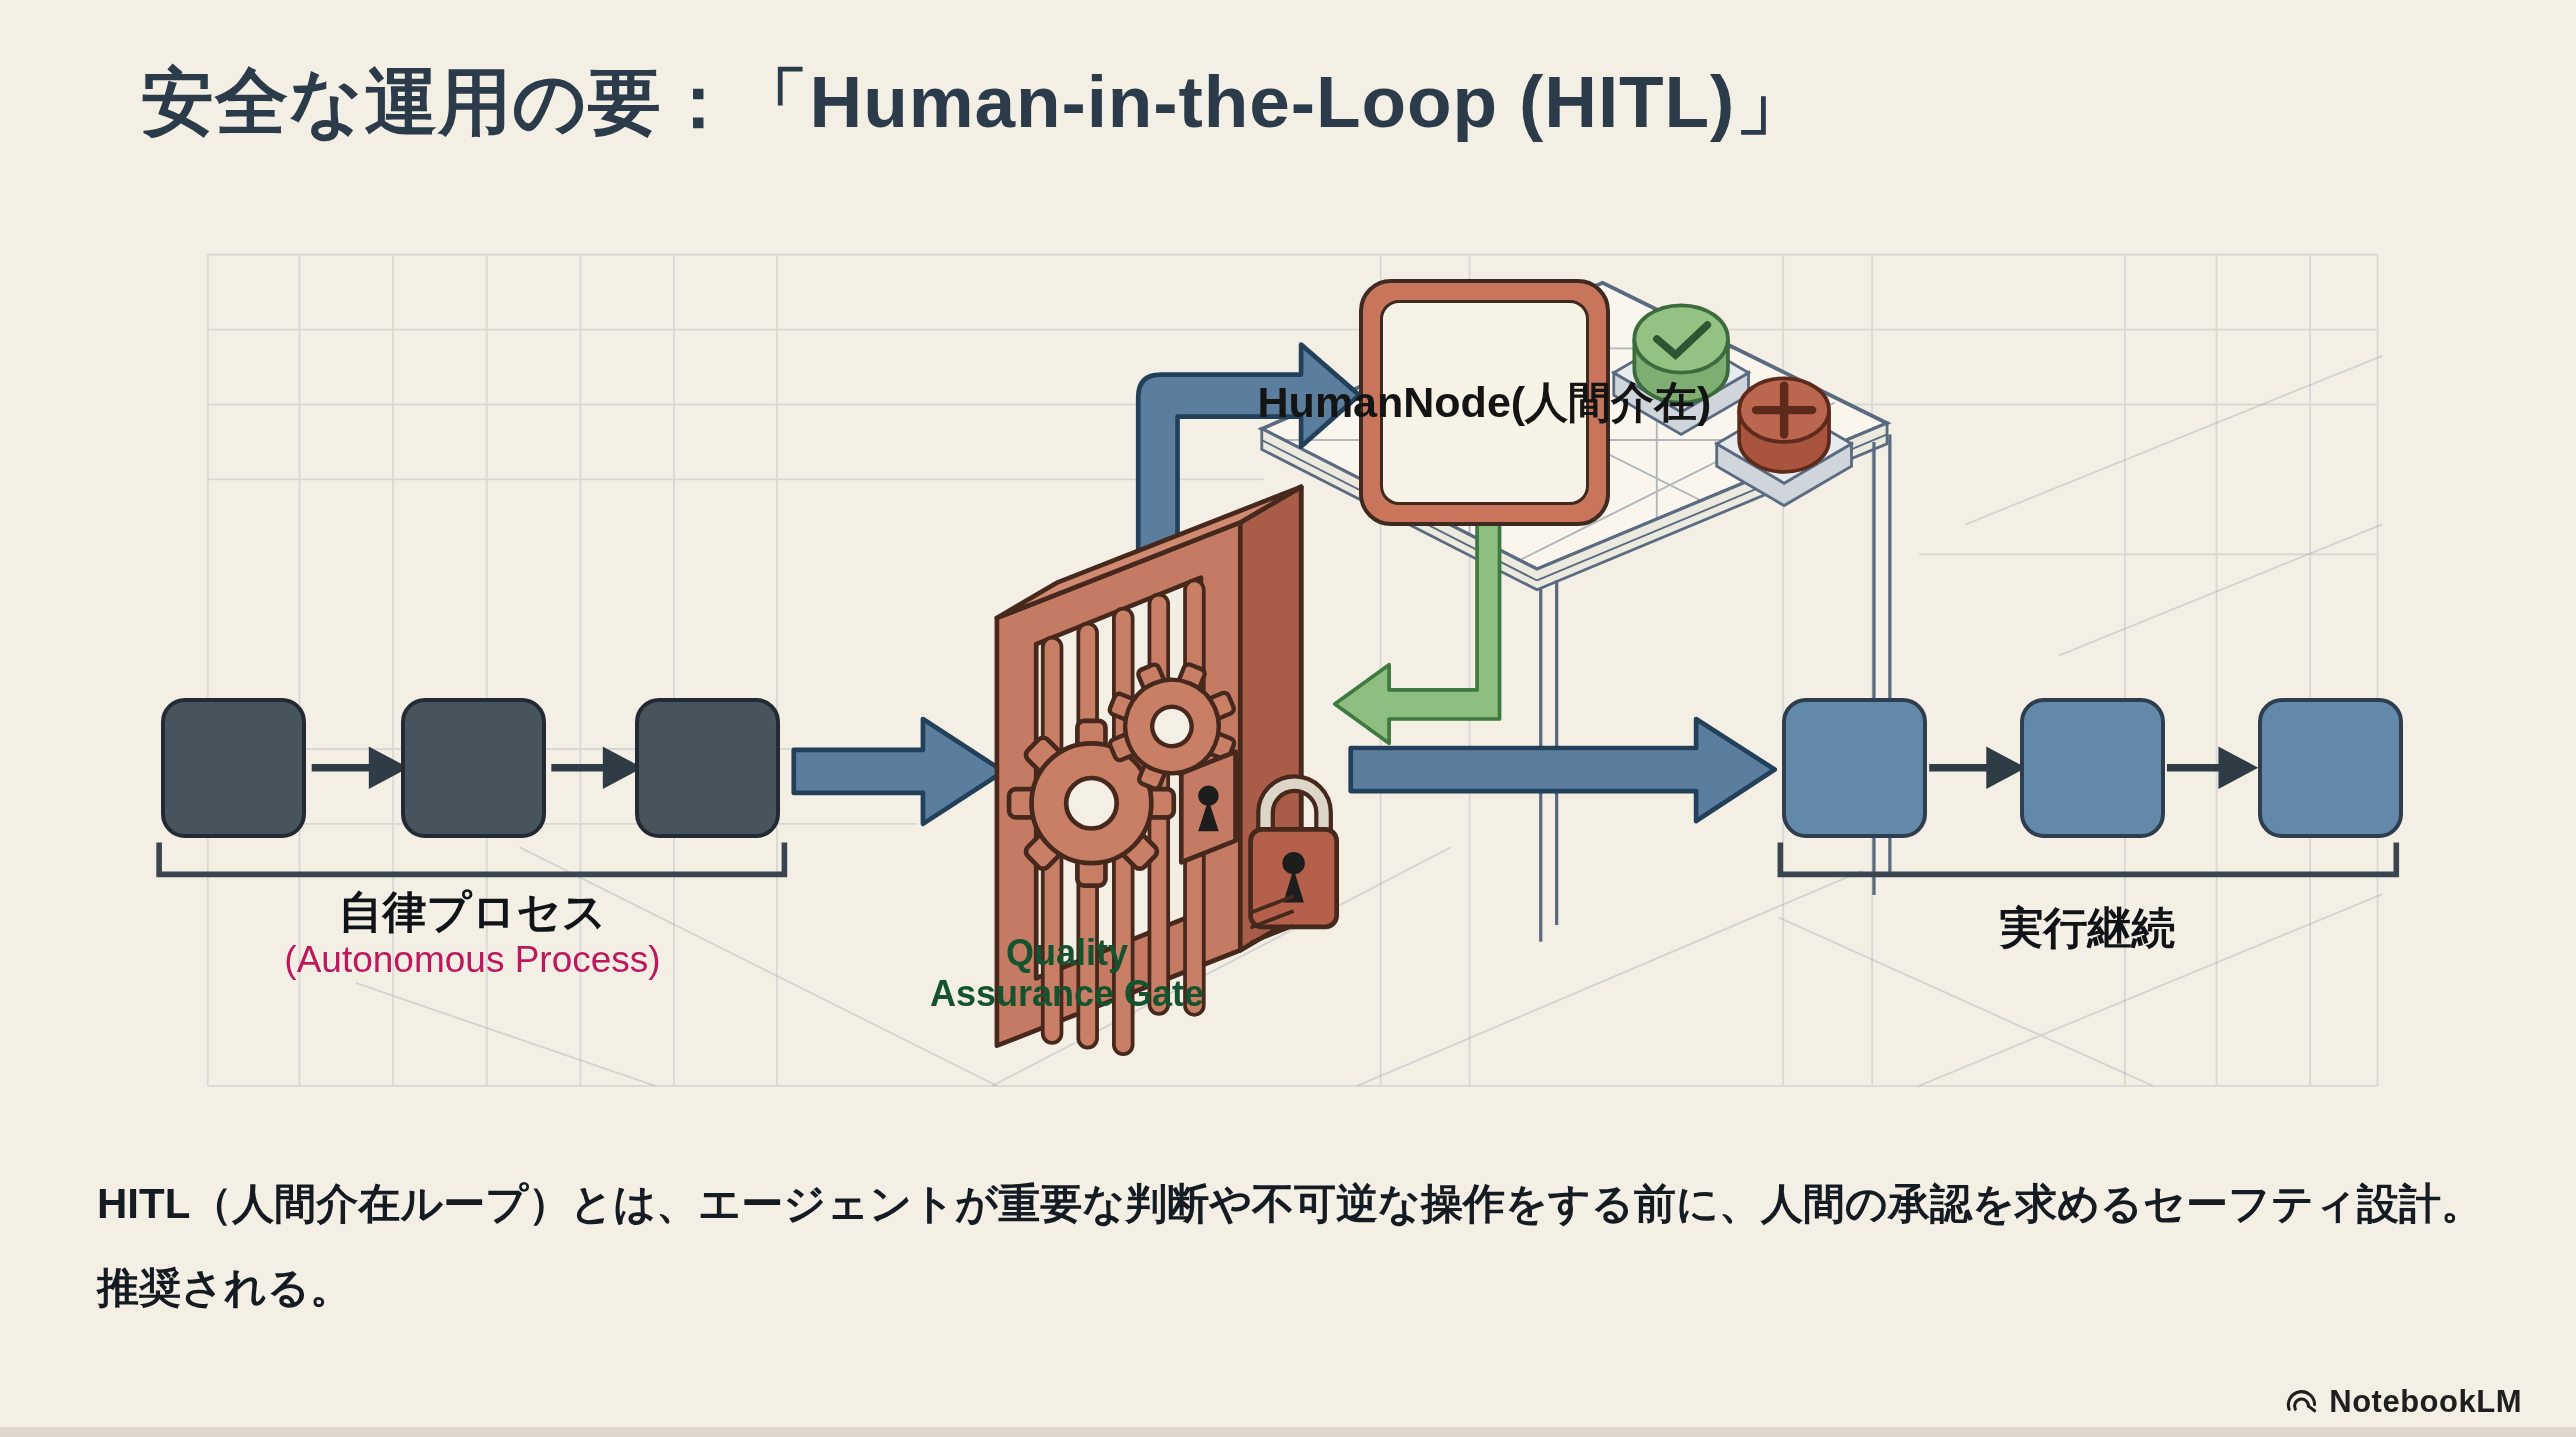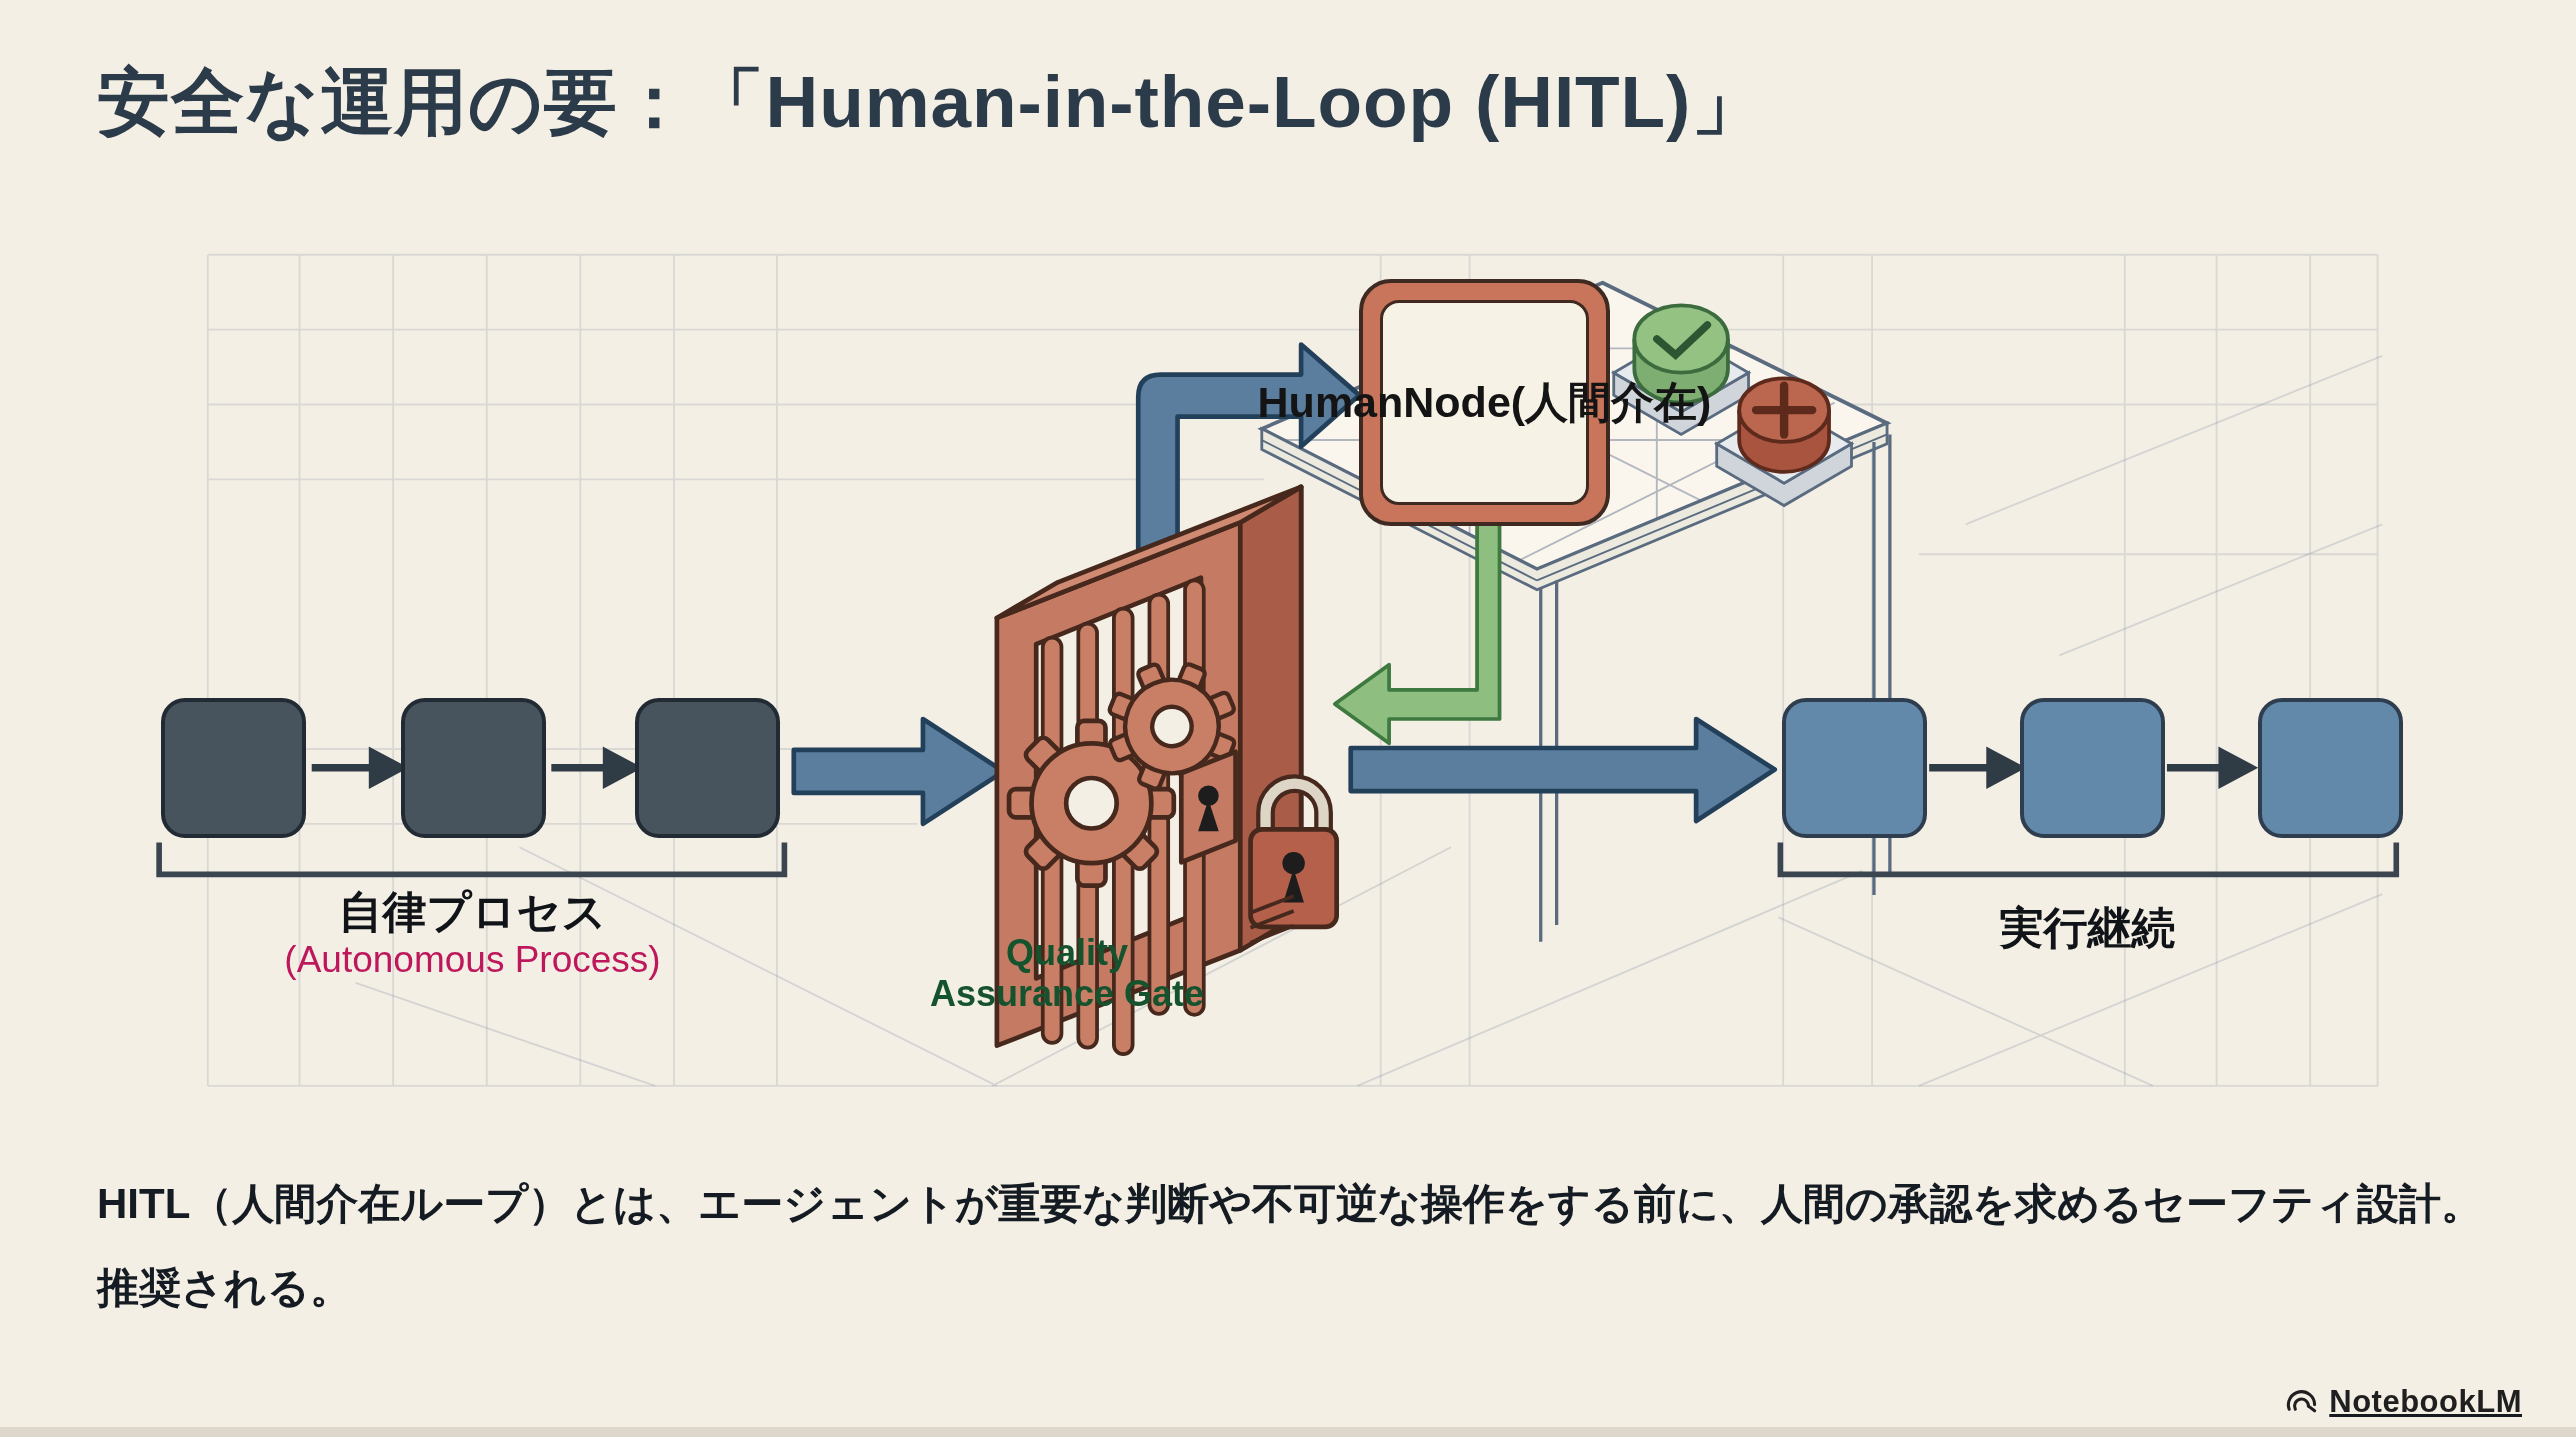--- a/index.html
+++ b/index.html
@@ -1,37 +1,37 @@
 <!DOCTYPE html>
 <html style="font-size:15px"><head>
 <meta charset="utf-8">
 <style>
   html,body{margin:0;padding:0;background:#f4efe5;}
   .slide{position:relative;width:2576px;height:1438px;background:#f4efe5;overflow:hidden;
          font-family:"Liberation Sans","DejaVu Sans",sans-serif;color:#141a20;}
-  .abs{position:absolute;}
+  .abs{position:absolute;margin-left:44px;}
   .title{left:97px;top:54px;font-size:73px;font-weight:800;color:#2c3b49;letter-spacing:0.9px;white-space:nowrap;}
   svg.layer{position:absolute;left:0;top:0;}
   .node{position:absolute;width:145px;height:140px;border-radius:24px;border:4.7px solid #28323c;box-sizing:border-box;}
   .node.dark{background:#47535d;border-color:#222b33;}
   .node.blue{background:#6289aa;border-color:#2f3e4e;}
   .grouplabel{position:absolute;text-align:center;line-height:1.18;}
   .grouplabel .jp{font-size:44px;font-weight:600;color:#101418;}
   .grouplabel .en{font-size:37px;font-weight:500;color:#be185d;}
   .gatelabel{position:absolute;text-align:center;line-height:1.14;font-size:36px;font-weight:700;color:#14532d;}
   .sign{position:absolute;left:1359px;top:279px;width:251px;height:247px;background:#c9755c;
         border:4.7px solid #3f2a22;border-radius:32px;box-sizing:border-box;padding:17px;}
   .sign-panel{width:100%;height:100%;background:#f7f2e6;border:3.7px solid #3f2a22;border-radius:19px;
         box-sizing:border-box;display:flex;flex-direction:row;align-items:center;justify-content:center;}
   .sign-panel div{font-size:43px;font-weight:600;color:#141414;line-height:1.2;white-space:nowrap;}
   .approve{position:absolute;left:1470px;top:573px;width:243px;text-align:center;line-height:1.16;}
   .approve .jp{font-size:43px;font-weight:600;}
   .approve .en{font-size:39px;font-weight:500;}
   .para{position:absolute;left:97px;font-size:42px;font-weight:700;color:#151b22;line-height:1.42;width:2406px;}
-  .footer{position:absolute;right:54px;top:1383px;display:flex;align-items:center;gap:9.4px;text-decoration:underline;}
+  .footer{position:absolute;right:54px;top:1383px;display:flex;align-items:center;gap:9.4px;}
   .footer .brand{font-size:31px;font-weight:700;color:#1f1f1f;letter-spacing:0.5px;}
   .bottom-strip{position:absolute;left:0;top:1427px;width:2576px;height:11.2px;background:#ded8cc;}
 </style>
 </head>
 <body>
 
 <div class="slide">
 
   <svg class="layer" width="2576" height="1438" viewBox="0 0 2752 1536">
 

